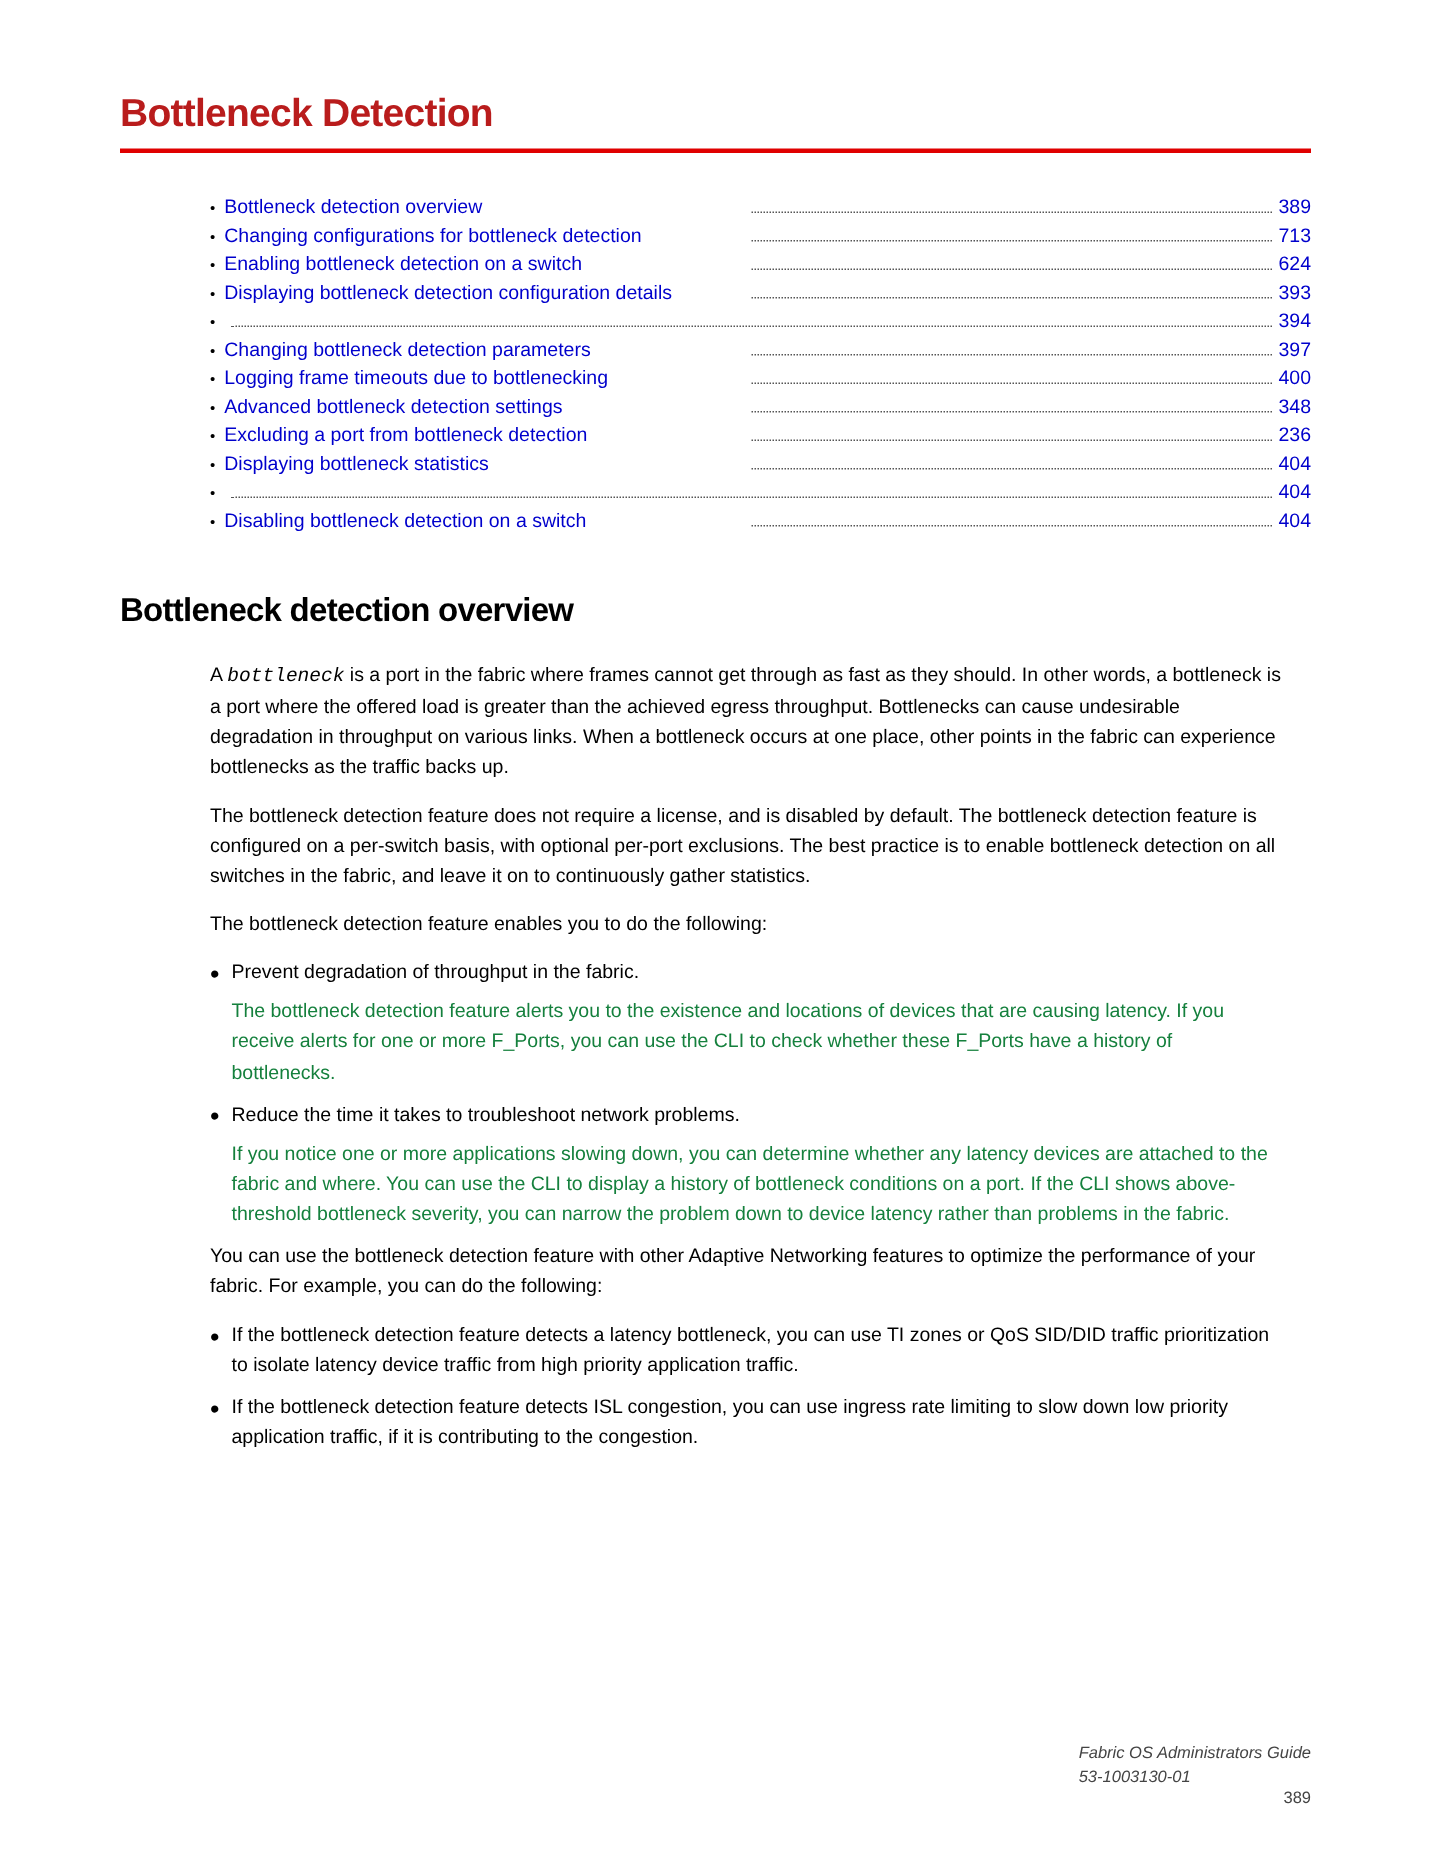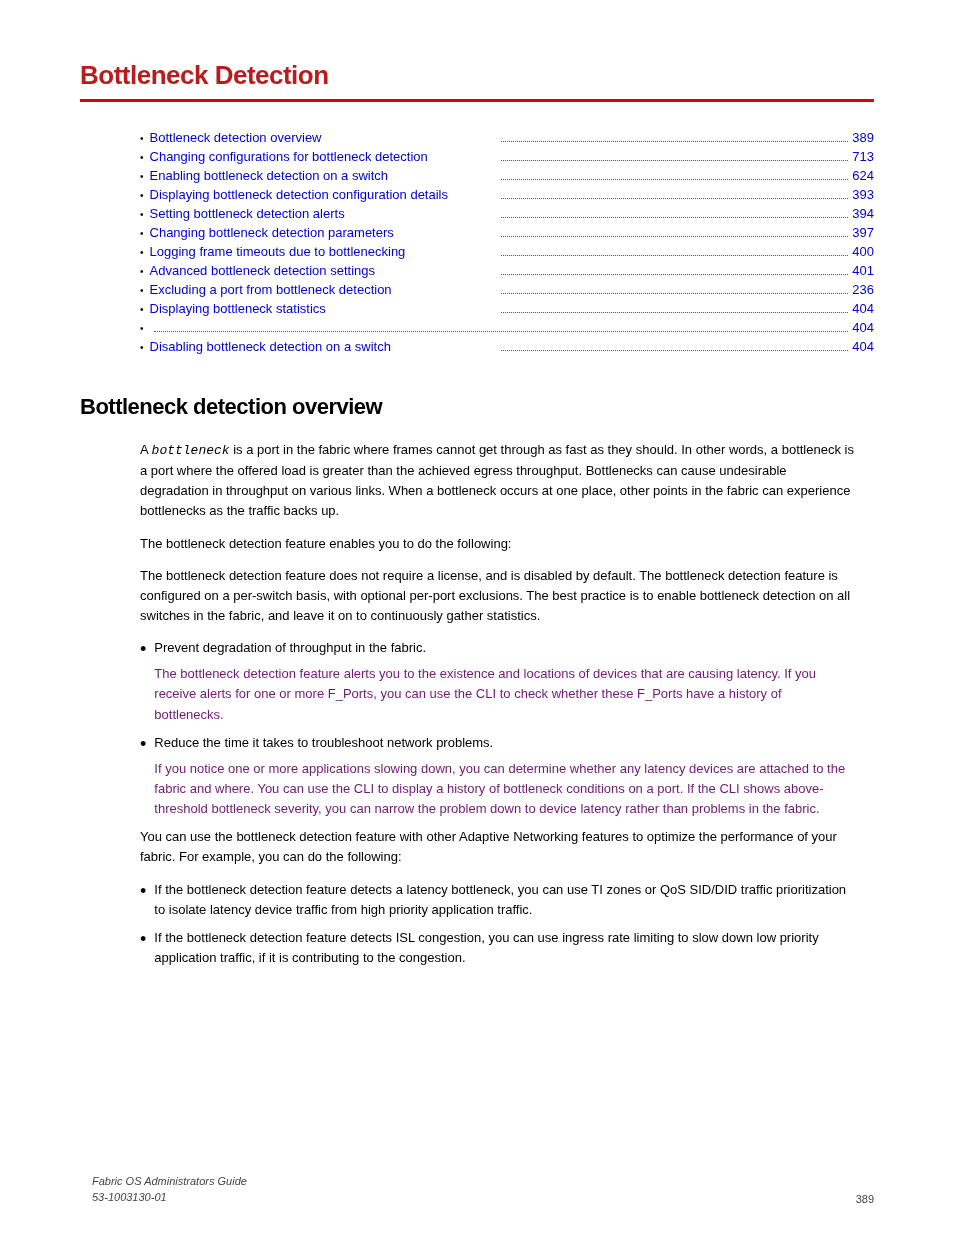--- a/index.html
+++ b/index.html
@@ -98,30 +98,31 @@
     .bullet-text {
       font-size: 13px;
       line-height: 1.55;
       flex: 1;
     }
     .sub-para {
       font-size: 13px;
       line-height: 1.55;
       margin-top: 6px;
       margin-left: 0;
-      color: #701a75;
+      color: #15803d;
     }
     .footer {
       position: absolute;
       bottom: 30px;
       left: 92px;
       right: 80px;
       display: flex;
       justify-content: space-between;
       align-items: flex-end;
+      flex-direction: column;
     }
     .footer-left {
       font-size: 11px;
       color: #444;
       font-style: italic;
       line-height: 1.4;
     }
     .footer-right {
       font-size: 11px;
       color: #444;
@@ -156,41 +157,40 @@
         <span class="toc-page">624</span>
       </div>
       <div class="toc-item">
         <span class="toc-bullet">•</span>
         <span class="toc-link">Displaying bottleneck detection configuration details</span>
         <span class="toc-dots"></span>
         <span class="toc-page">393</span>
       </div>
       <div class="toc-item">
         <span class="toc-bullet">•</span>
-        <span class="toc-link">Setting bottleneck detection alerts</span>
         <span class="toc-dots"></span>
         <span class="toc-page">394</span>
       </div>
       <div class="toc-item">
         <span class="toc-bullet">•</span>
         <span class="toc-link">Changing bottleneck detection parameters</span>
         <span class="toc-dots"></span>
         <span class="toc-page">397</span>
       </div>
       <div class="toc-item">
         <span class="toc-bullet">•</span>
         <span class="toc-link">Logging frame timeouts due to bottlenecking</span>
         <span class="toc-dots"></span>
         <span class="toc-page">400</span>
       </div>
       <div class="toc-item">
         <span class="toc-bullet">•</span>
         <span class="toc-link">Advanced bottleneck detection settings</span>
         <span class="toc-dots"></span>
-        <span class="toc-page">401</span>
+        <span class="toc-page">348</span>
       </div>
       <div class="toc-item">
         <span class="toc-bullet">•</span>
         <span class="toc-link">Excluding a port from bottleneck detection</span>
         <span class="toc-dots"></span>
         <span class="toc-page">236</span>
       </div>
       <div class="toc-item">
         <span class="toc-bullet">•</span>
         <span class="toc-link">Displaying bottleneck statistics</span>
@@ -208,22 +208,22 @@
         <span class="toc-dots"></span>
         <span class="toc-page">404</span>
       </div>
     </div>
 
   <h2 class="section-title">Bottleneck detection overview</h2>
 
   <div class="content-area">
 
   <div class="para">A <em>bottleneck</em> is a port in the fabric where frames cannot get through as fast as they should. In other words, a bottleneck is a port where the offered load is greater than the achieved egress throughput. Bottlenecks can cause undesirable degradation in throughput on various links. When a bottleneck occurs at one place, other points in the fabric can experience bottlenecks as the traffic backs up.</div>
+      <div class="para">The bottleneck detection feature does not require a license, and is disabled by default. The bottleneck detection feature is configured on a per-switch basis, with optional per-port exclusions. The best practice is to enable bottleneck detection on all switches in the fabric, and leave it on to continuously gather statistics.</div>
       <div class="para">The bottleneck detection feature enables you to do the following:</div>
-      <div class="para">The bottleneck detection feature does not require a license, and is disabled by default. The bottleneck detection feature is configured on a per-switch basis, with optional per-port exclusions. The best practice is to enable bottleneck detection on all switches in the fabric, and leave it on to continuously gather statistics.</div>
       <div class="bullet-list">
         <div class="bullet-item">
           <span class="bullet-dot">•</span>
           <div class="bullet-text">
             <div>Prevent degradation of throughput in the fabric.</div>
             <div class="sub-para">The bottleneck detection feature alerts you to the existence and locations of devices that are causing latency. If you receive alerts for one or more F_Ports, you can use the CLI to check whether these F_Ports have a history of bottlenecks.</div>
           </div>
         </div>
         <div class="bullet-item">
           <span class="bullet-dot">•</span>

